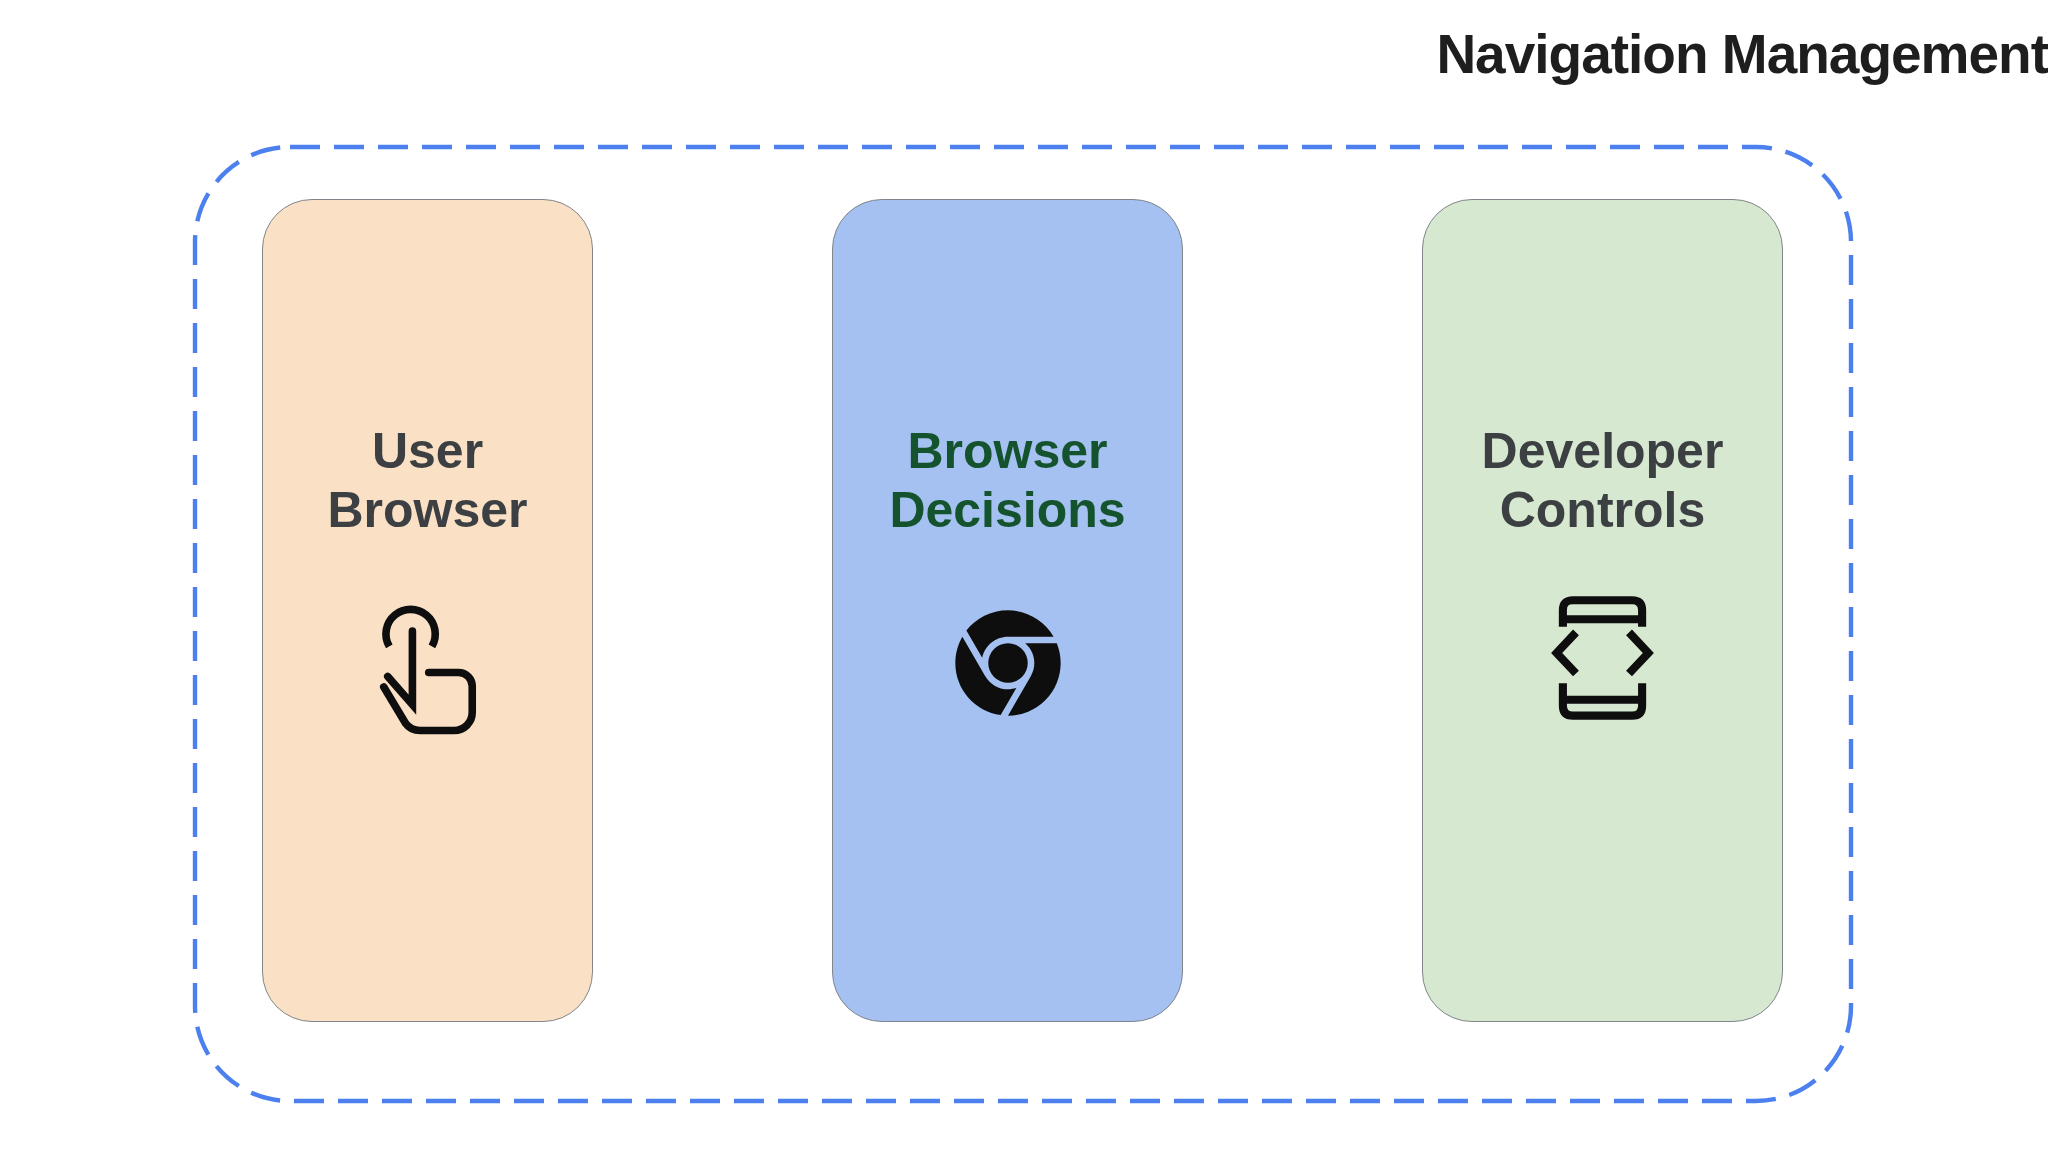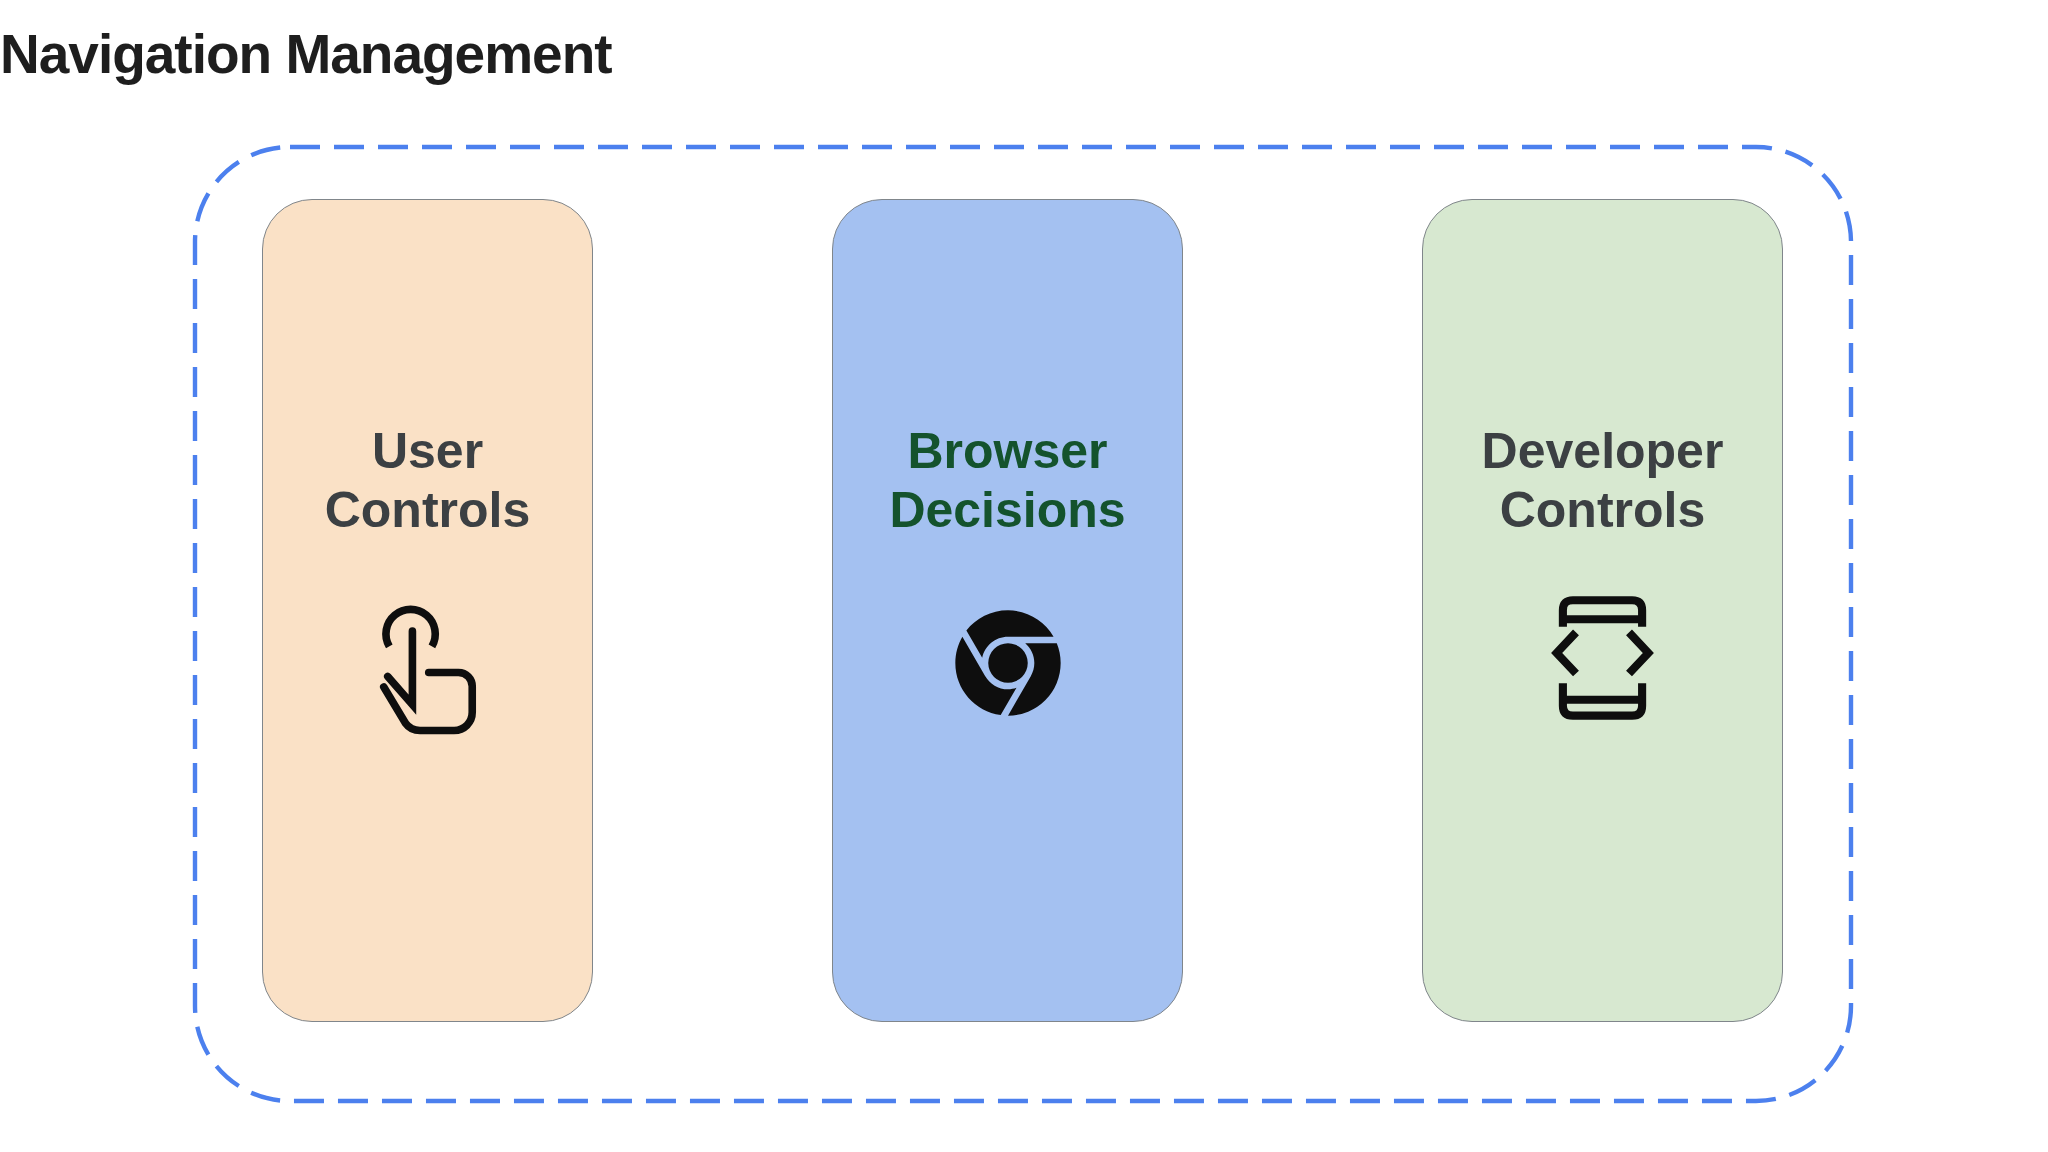--- a/index.html
+++ b/index.html
@@ -4,21 +4,21 @@
 <style>
   html, body { margin: 0; padding: 0; }
   body {
     width: 2048px; height: 1152px;
     font-family: "Liberation Sans", sans-serif;
     position: relative; overflow: hidden;
   }
   .canvas { position: absolute; inset: 0; }
   .title {
     position: absolute; top: 22px; left: 0; width: 100%;
-    margin: 0; text-align: left;
+    margin: 0; text-align: right;
     font-size: 55px; font-weight: 700; letter-spacing: -1px;
   }
   .group-border {
     position: absolute; left: 192px; top: 144px;
     width: 1662px; height: 960px;
   }
   .card {
     position: absolute; top: 199px; height: 823px;
     border: 1.5px solid; border-radius: 50px;
     box-sizing: border-box;
@@ -41,21 +41,21 @@
 
 <div class="canvas" style="background-color: rgb(255, 255, 255);">
 
   <h1 class="title" style="color: rgb(30, 30, 30);">Navigation Management</h1>
 
   <svg class="group-border" viewBox="0 0 1662 960" fill="none" style="color: rgb(76, 128, 238);">
     <rect x="3" y="3" width="1656" height="954" rx="95" stroke="currentColor" stroke-width="4.4" stroke-dasharray="30 14"></rect>
   </svg>
 
   <div class="card card-1" style="background-color: rgb(250, 225, 198); border-color: rgb(128, 134, 139); color: rgb(60, 64, 67);">
-    <div class="card-label">User Controls</div>
+    <div class="card-label">User Browser</div>
     <div class="card-icon" style="color: rgb(14, 14, 14);">
       <svg width="174" height="174" viewBox="2.1 0 24 24" fill="none" stroke="currentColor" stroke-width="1.05">
         <path d="M8.76 8.6 A3.4 3.4 0 1 1 14.64 8.6" stroke-linecap="butt"></path>
         <path d="M8.55 12.75 L11.95 16.65 L11.95 6.5" stroke-linecap="round" stroke-linejoin="miter"></path>
         <path d="M14.2 12.2 H18.3 C19.4 12.2 20.2 13.1 20.2 14.1 V17.7
                  C20.2 19.1 19.1 20.2 17.7 20.2 H13.0
                  C12.2 20.2 11.5 19.9 11.0 19.2 L8.0 14.2" stroke-linecap="round" stroke-linejoin="round"></path>
       </svg>
     </div>
   </div>

